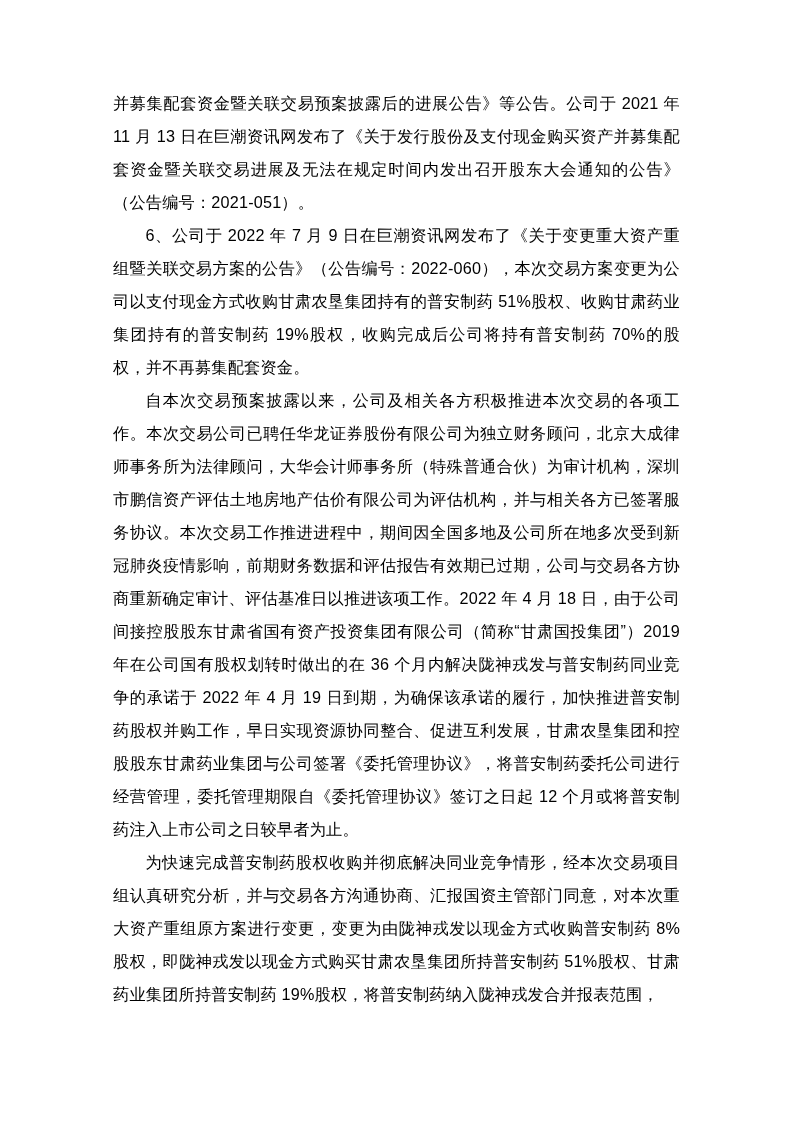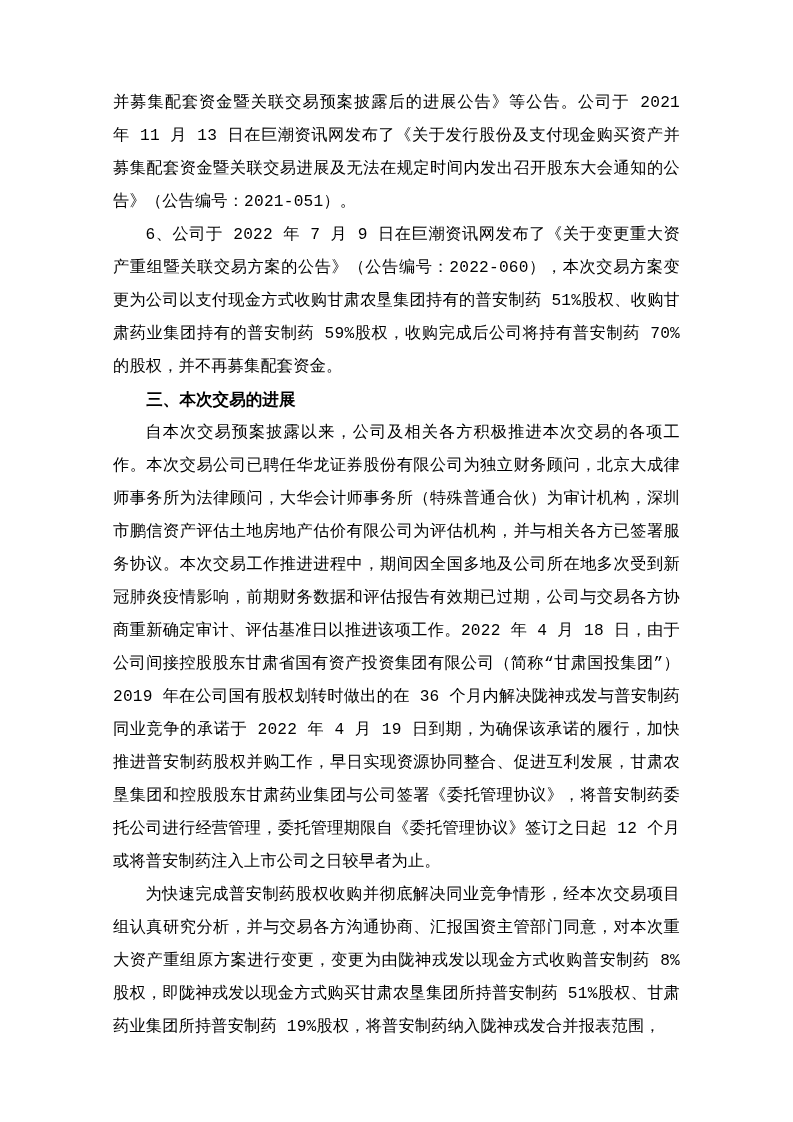--- a/index.html
+++ b/index.html
@@ -8,21 +8,21 @@
     background: #ffffff;
   }
   .page {
     position: relative;
     width: 793px;
     height: 1122px;
     margin: 0 auto;
     background: #ffffff;
     box-sizing: border-box;
     padding: 87px 113px 0 113px;
-    font-family: Liberation Mono, monospace;
+    font-family: Liberation Sans, sans-serif;
     color: #000000;
     overflow: hidden;
   }
   .para {
     margin: 0;
     font-size: 16.2px;
     line-height: 33px;
     text-align: justify;
     text-justify: inter-ideograph;
     letter-spacing: 0.2px;
@@ -38,20 +38,19 @@
     font-weight: bold;
     text-indent: 2em;
   }
 </style>
 </head>
 <body>
 
 <div class="page">
   <p class="para">并募集配套资金暨关联交易预案披露后的进展公告》等公告。公司于 2021 年 11 月 13 日在巨潮资讯网发布了《关于发行股份及支付现金购买资产并募集配套资金暨关联交易进展及无法在规定时间内发出召开股东大会通知的公告》（公告编号：2021-051）。</p>
 
-  <p class="para indent">6、公司于 2022 年 7 月 9 日在巨潮资讯网发布了《关于变更重大资产重组暨关联交易方案的公告》（公告编号：2022-060），本次交易方案变更为公司以支付现金方式收购甘肃农垦集团持有的普安制药 51%股权、收购甘肃药业集团持有的普安制药 59%股权，收购完成后公司将持有普安制药 70%的股权，并不再募集配套资金。</p>
+  <p class="para indent">6、公司于 2022 年 7 月 9 日在巨潮资讯网发布了《关于变更重大资产重组暨关联交易方案的公告》（公告编号：2022-060），本次交易方案变更为公司以支付现金方式收购甘肃农垦集团持有的普安制药 51%股权、收购甘肃药业集团持有的普安制药 19%股权，收购完成后公司将持有普安制药 70%的股权，并不再募集配套资金。</p>
 
-  <h3 class="heading">三、本次交易的进展</h3>
 
   <p class="para indent">自本次交易预案披露以来，公司及相关各方积极推进本次交易的各项工作。本次交易公司已聘任华龙证券股份有限公司为独立财务顾问，北京大成律师事务所为法律顾问，大华会计师事务所（特殊普通合伙）为审计机构，深圳市鹏信资产评估土地房地产估价有限公司为评估机构，并与相关各方已签署服务协议。本次交易工作推进进程中，期间因全国多地及公司所在地多次受到新冠肺炎疫情影响，前期财务数据和评估报告有效期已过期，公司与交易各方协商重新确定审计、评估基准日以推进该项工作。2022 年 4 月 18 日，由于公司间接控股股东甘肃省国有资产投资集团有限公司（简称“甘肃国投集团”）2019 年在公司国有股权划转时做出的在 36 个月内解决陇神戎发与普安制药同业竞争的承诺于 2022 年 4 月 19 日到期，为确保该承诺的履行，加快推进普安制药股权并购工作，早日实现资源协同整合、促进互利发展，甘肃农垦集团和控股股东甘肃药业集团与公司签署《委托管理协议》，将普安制药委托公司进行经营管理，委托管理期限自《委托管理协议》签订之日起 12 个月或将普安制药注入上市公司之日较早者为止。</p>
 
   <p class="para indent">为快速完成普安制药股权收购并彻底解决同业竞争情形，经本次交易项目组认真研究分析，并与交易各方沟通协商、汇报国资主管部门同意，对本次重大资产重组原方案进行变更，变更为由陇神戎发以现金方式收购普安制药 8%股权，即陇神戎发以现金方式购买甘肃农垦集团所持普安制药 51%股权、甘肃药业集团所持普安制药 19%股权，将普安制药纳入陇神戎发合并报表范围，</p>
 </div>
 
 </body></html>

